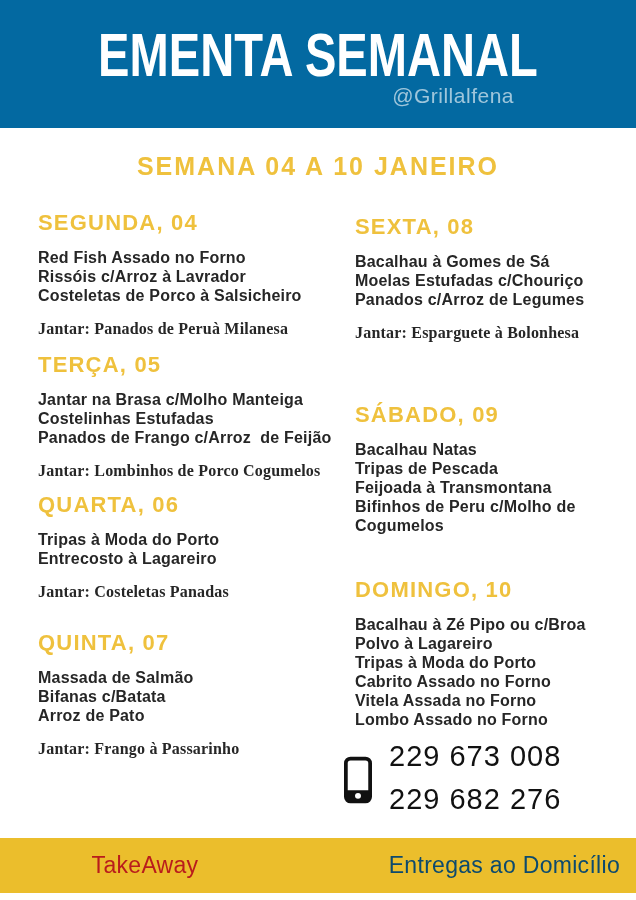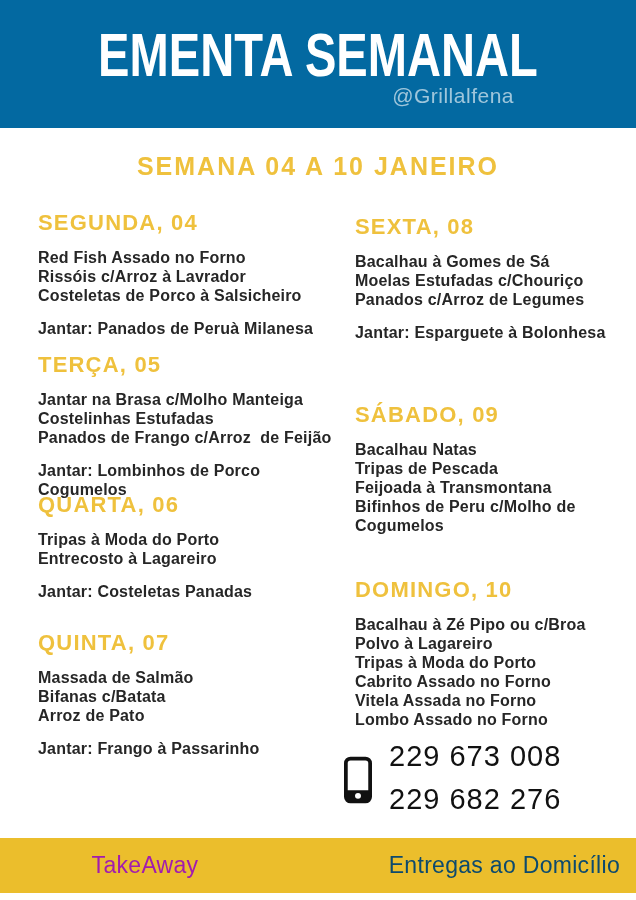--- a/index.html
+++ b/index.html
@@ -24,36 +24,36 @@
     font-size:25px;font-weight:700;letter-spacing:2px;color:#EFC13D;white-space:nowrap;
   }
   
   .day{position:absolute;}
   .day-heading{
     margin:0 0 12px 0;font-size:22px;font-weight:700;letter-spacing:1.2px;color:#EFC13D;
   }
   .dish{font-size:16px;font-weight:700;line-height:19px;letter-spacing:0.2px;
         color:#262626;white-space:pre-wrap;}
   .dinner{margin-top:14px;font-size:16px;font-weight:700;line-height:19px;
-          letter-spacing:0.2px;color:#262626;white-space:pre-wrap;}
+          letter-spacing:0.2px;color:#262626;white-space:pre-wrap;font-family:Liberation Serif, serif;}
   .col-left{left:38px;width:310px;}
   .col-right{left:355px;width:262px;}
   #day-0{top:210px;} #day-1{top:352px;} #day-2{top:492px;} #day-3{top:630px;}
   #day-4{top:214px;} #day-5{top:402px;} #day-6{top:577px;}
   
   .phone-block{position:absolute;left:344px;top:735px;display:flex;align-items:center;}
   .phone-icon{width:28px;height:48px;margin-top:4px;}
   .phone-numbers{margin-left:17px;}
   .phone-number{font-size:29px;line-height:43px;font-weight:400;color:#111111;
                 letter-spacing:1px;white-space:nowrap;}
   
   .footer-band{position:absolute;top:838px;left:0;width:636px;height:55px;background:#EBBE2C;}
   .footer-left{
     position:absolute;top:14px;left:0;width:290px;text-align:center;
-    font-size:23px;font-weight:400;color:#a21caf;letter-spacing:0.3px;
+    font-size:23px;font-weight:400;color:#b91c1c;letter-spacing:0.3px;
   }
   .footer-right{
     position:absolute;top:14px;left:270px;width:350px;text-align:right;
     font-size:23px;font-weight:400;color:#0c4a6e;letter-spacing:0.3px;
   }
 </style>
 </head>
 <body>
 
 <div class="page">

